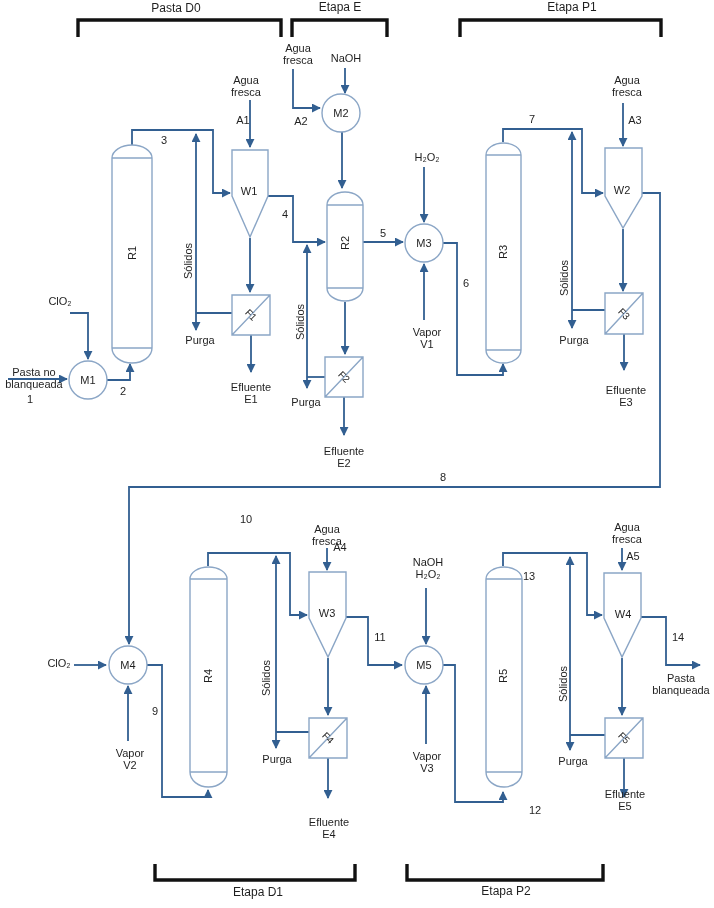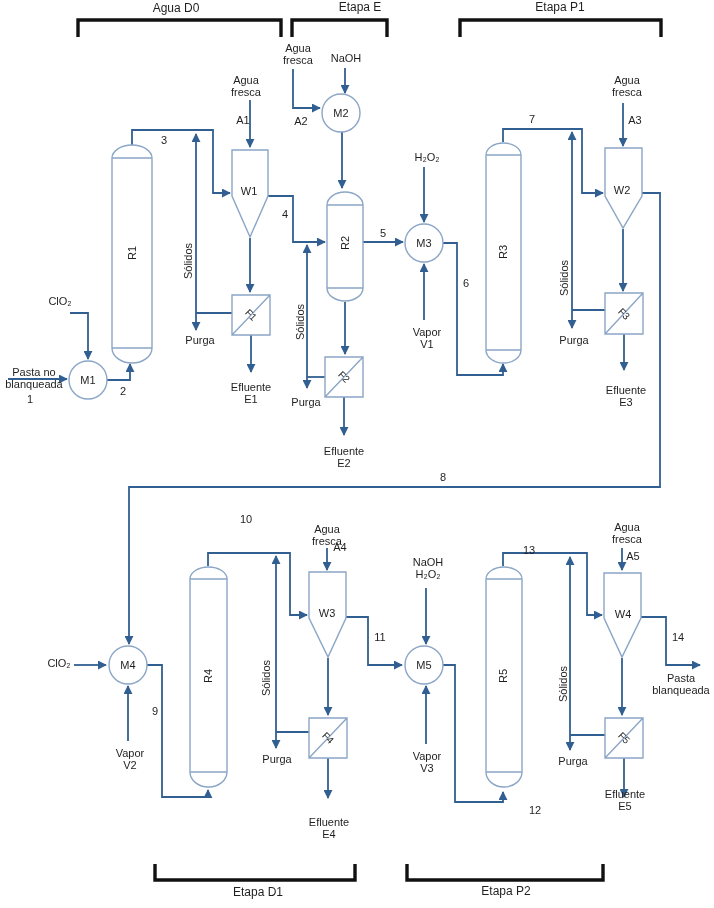--- a/index.html
+++ b/index.html
@@ -123,23 +123,23 @@
 
   <g>
     <path class="bracket" d="M78,37 V20 H281 V37"></path>
     <path class="bracket" d="M292,37 V20 H387 V37"></path>
     <path class="bracket" d="M460,37 V20 H661 V37"></path>
     <path class="bracket" d="M155,864 V880 H355 V864"></path>
     <path class="bracket" d="M407,864 V880 H603 V864"></path>
   </g>
 </svg>
 
-<span class="lbl stage" style="left:176px;top:9px">Agua D0</span>
-<span class="lbl stage" style="left:360px;top:8px">Etapa E</span>
-<span class="lbl stage" style="left:560px;top:8px">Etapa P1</span>
+<span class="lbl stage" style="left:176px;top:9px">Pasta D0</span>
+<span class="lbl stage" style="left:340px;top:8px">Etapa E</span>
+<span class="lbl stage" style="left:572px;top:8px">Etapa P1</span>
 <span class="lbl stage" style="left:258px;top:893px">Etapa D1</span>
 <span class="lbl stage" style="left:506px;top:892px">Etapa P2</span>
 
 <span class="lbl" style="left:88px;top:380px">M1</span>
 <span class="lbl" style="left:341px;top:113px">M2</span>
 <span class="lbl" style="left:424px;top:243px">M3</span>
 <span class="lbl" style="left:128px;top:665px">M4</span>
 <span class="lbl" style="left:424px;top:665px">M5</span>
 
 <span class="lbl rot" style="left:132px;top:253px">R1</span>
@@ -163,21 +163,21 @@
 <span class="lbl" style="left:164px;top:140px">3</span>
 <span class="lbl" style="left:285px;top:214px">4</span>
 <span class="lbl" style="left:383px;top:233px">5</span>
 <span class="lbl" style="left:466px;top:283px">6</span>
 <span class="lbl" style="left:532px;top:119px">7</span>
 <span class="lbl" style="left:443px;top:477px">8</span>
 <span class="lbl" style="left:155px;top:711px">9</span>
 <span class="lbl" style="left:246px;top:519px">10</span>
 <span class="lbl" style="left:380px;top:637px">11</span>
 <span class="lbl" style="left:535px;top:810px">12</span>
-<span class="lbl" style="left:529px;top:550px">13</span>
+<span class="lbl" style="left:529px;top:576px">13</span>
 <span class="lbl" style="left:678px;top:637px">14</span>
 
 <span class="lbl" style="left:243px;top:120px">A1</span>
 <span class="lbl" style="left:301px;top:121px">A2</span>
 <span class="lbl" style="left:635px;top:120px">A3</span>
 <span class="lbl" style="left:340px;top:547px">A4</span>
 <span class="lbl" style="left:633px;top:556px">A5</span>
 
 <span class="lbl wrap w42" style="left:246px;top:86px">Agua fresca</span>
 <span class="lbl wrap w42" style="left:298px;top:54px">Agua fresca</span>

